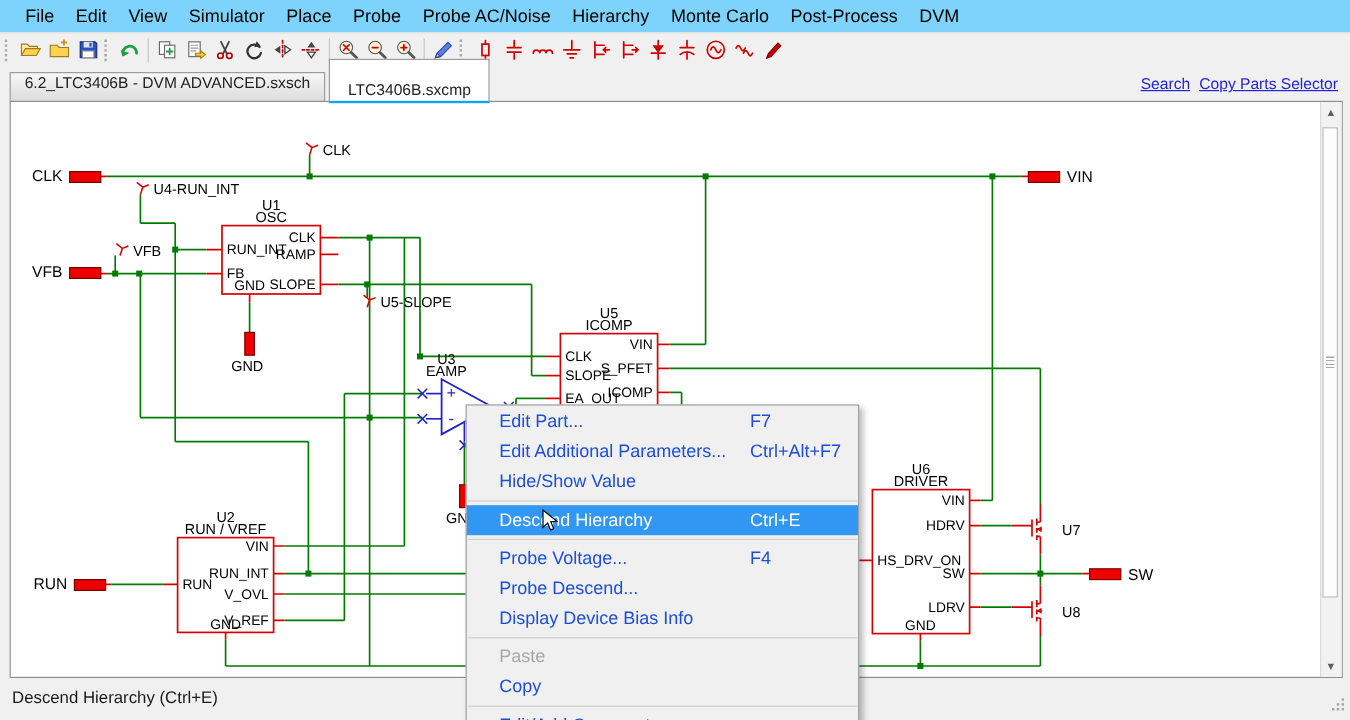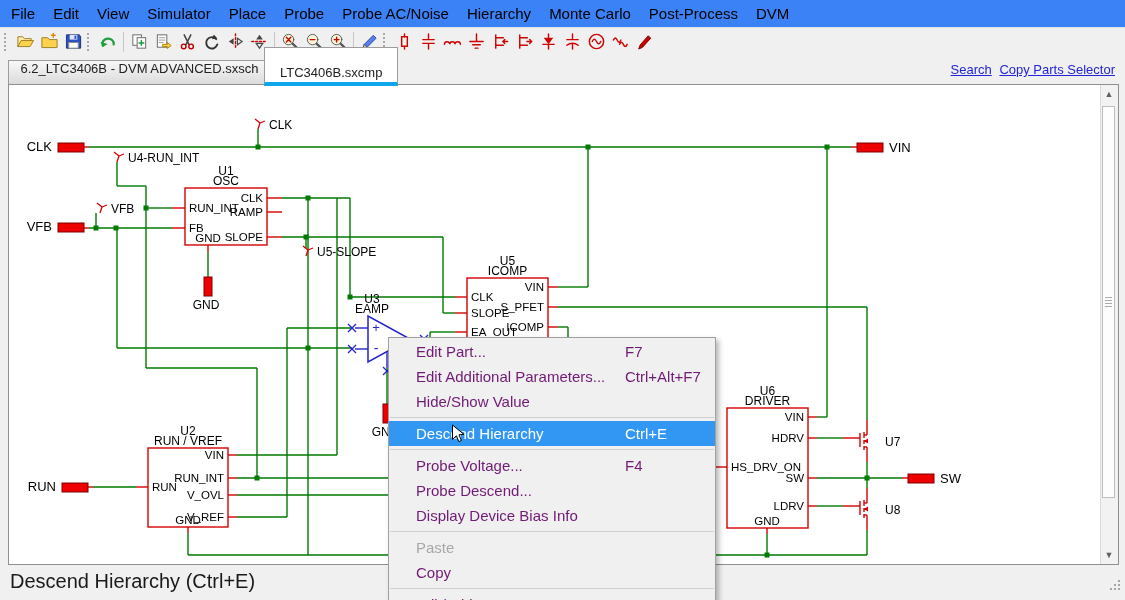--- a/index.html
+++ b/index.html
@@ -1,54 +1,54 @@
 <!DOCTYPE html>
 <html><head>
 <meta charset="utf-8">
 <style>
   html,body{margin:0;padding:0;background:#ddd}
   .app{position:relative;width:1125px;height:600px;background:#f0f0f0;overflow:hidden;
        font-family:"Liberation Sans",sans-serif;color:#000;user-select:none}
   
-  .menubar{display:flex;align-items:center;height:27px;padding-left:2px;font-size:15px;background:#3b82f6}
+  .menubar{display:flex;align-items:center;height:27px;padding-left:12px;font-size:15px;background:#7dd3fc}
   .menubar .mi{padding:0 9px;height:100%;display:flex;align-items:center;white-space:nowrap}
   
   .toolbar{display:flex;align-items:center;height:27px;background:#f0f0f0;border-top:1px solid #e2e2e2;padding-left:2px}
   .tb-btn{width:24px;height:24px;display:flex;align-items:center;justify-content:center;flex:0 0 auto}
   .tb-sep{width:1px;height:20px;background:#c6c6c6;margin:0 3px;flex:0 0 auto}
   .tb-grip{width:3px;height:18px;border-left:2px dotted #a8a8a8;margin:0 4px 0 2px;flex:0 0 auto}
   
   .tabbar{position:relative;height:30px;background:#f0f0f0}
   .tab{position:absolute;bottom:0;display:flex;align-items:flex-start;justify-content:center;
        border:1px solid #9c9c9c;font-size:13px;color:#222;white-space:nowrap;box-sizing:border-box}
   .tab.inactive{left:8px;height:25px;width:263px;background:linear-gradient(#f7f7f7,#dcdcdc)}
-  .tab.active{left:264px;height:29px;padding:17px 15px;background:#fff;border-bottom:4px solid #0ea5e9;bottom:-1px;z-index:6}
+  .tab.active{left:274px;height:29px;padding:17px 15px;background:#fff;border-bottom:2px solid #0ea5e9;bottom:-1px;z-index:6}
   .tab-links{position:absolute;right:10px;top:7px;font-size:13px;z-index:2}
   .tab-links a{color:#2323d7;text-decoration:underline;margin-left:4px;cursor:pointer}
   
   .canvas{position:absolute;left:8px;top:84px;width:1111px;height:481px;background:#fff;
           border:1px solid #8f8f8f;box-sizing:border-box;z-index:1}
   svg.schem{position:absolute;left:0;top:0}
   .vscroll{position:absolute;top:0;right:0;width:17px;height:100%;background:#f2f2f2;border-left:1px solid #dadada}
   .sbtn{position:absolute;left:0;width:16px;height:16px;display:flex;align-items:center;justify-content:center;
         color:#606060;font-size:9px;line-height:9px}
   .sb-up{top:1px}.sb-down{bottom:1px}
   .sb-thumb{position:absolute;left:1px;top:21px;width:13px;height:392px;background:#fdfdfd;border:1px solid #bdbdbd;box-sizing:border-box}
   .sb-griplines{position:absolute;left:2px;top:50%;margin-top:-5px;width:7px;height:10px;
         background:repeating-linear-gradient(#ababab 0 1px,transparent 1px 3px)}
   
   .ctx{position:absolute;left:388px;top:337px;width:328px;height:272px;background:#f0f0f0;
        border:1px solid #a0a0a0;box-shadow:3px 3px 5px rgba(0,0,0,.28);padding-top:1px;box-sizing:border-box;z-index:10}
-  .cm-item{height:25px;line-height:25px;padding-left:27px;font-size:15px;color:#701a75;position:relative;white-space:nowrap}
+  .cm-item{height:25px;line-height:25px;padding-left:27px;font-size:15px;color:#1d4ed8;position:relative;white-space:nowrap}
   .cm-item .sc{position:absolute;left:236px;top:0}
   .cm-item.hl{background:#3296f3;color:#fff}
   .cm-item.disabled{color:#a8a8a8}
   .cm-sep{height:1px;background:#cfcfcf;margin:3px 1px}
   
-  .statusbar{position:absolute;left:0;top:565px;width:1125px;height:35px;background:#f0f0f0;font-size:20px}
+  .statusbar{position:absolute;left:0;top:565px;width:1125px;height:35px;background:#f0f0f0;font-size:14px}
   .sb-text{position:absolute;left:10px;top:0;line-height:32px;color:#1a1a1a}
   .sb-div{position:absolute;left:393px;top:5px;bottom:6px;width:1px;background:#c9c9c9}
   .sb-cgrip{position:absolute;right:3px;bottom:3px}
   
   .cursor{position:absolute;left:451px;top:424px;z-index:20;pointer-events:none}
 </style>
 </head>
 <body>
 
 <div class="app">

